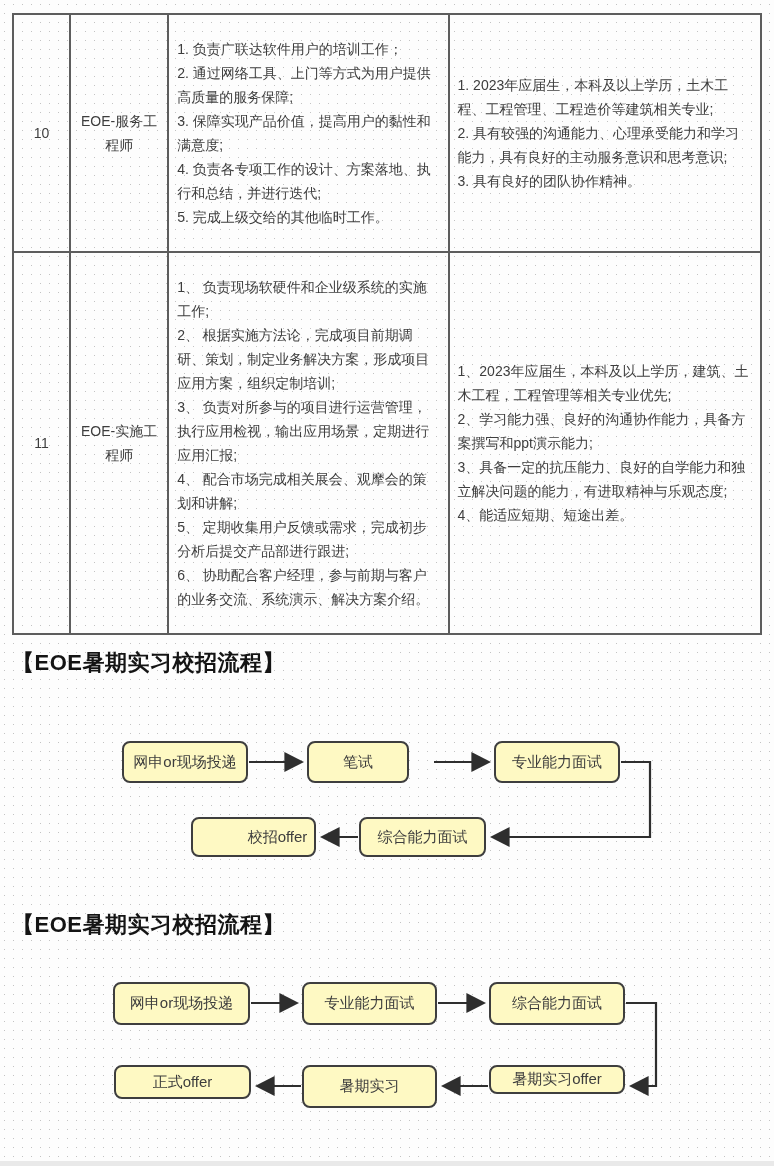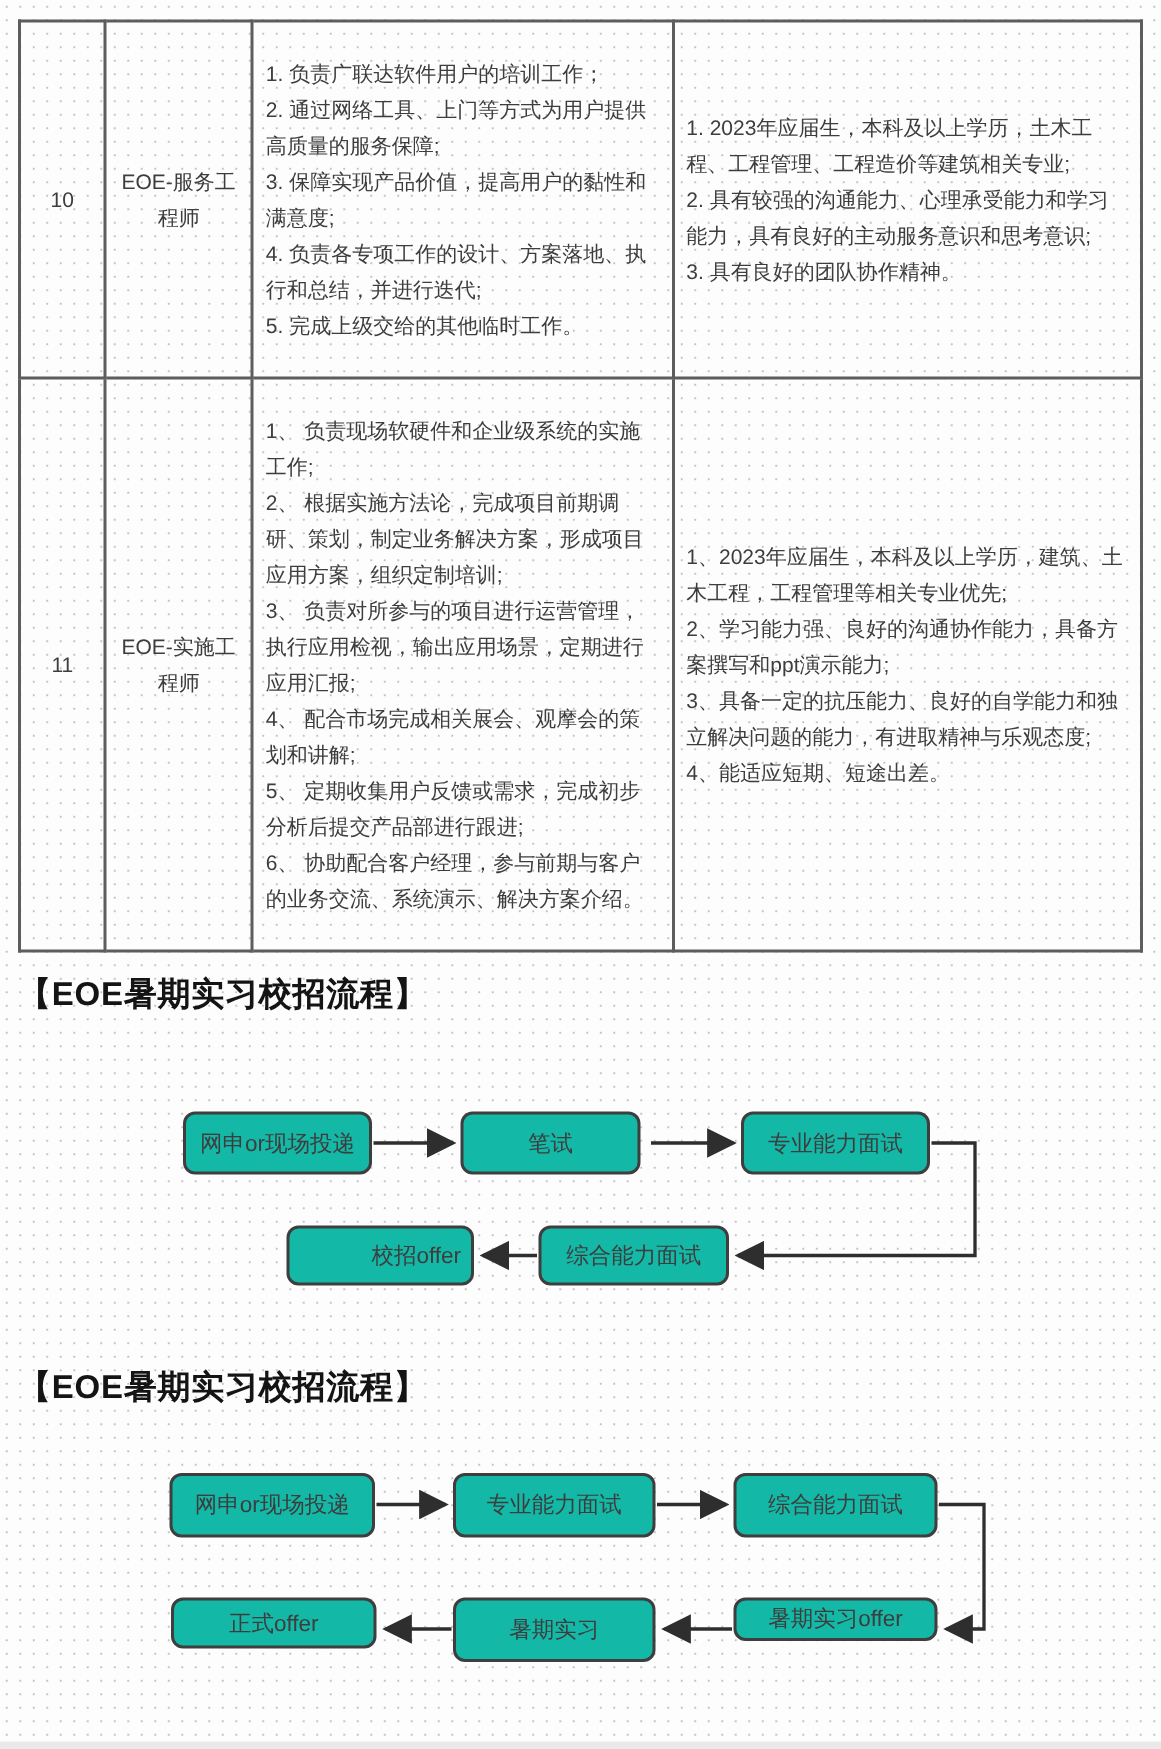--- a/index.html
+++ b/index.html
@@ -37,21 +37,21 @@
     position:absolute;left:12px;
     font-size:22px;font-weight:bold;color:#141414;
     letter-spacing:0.5px;white-space:nowrap;
   }
   #sec-title-1{top:648px;}
   #sec-title-2{top:888px;margin-top:22px;}
   
   .fbox{
     position:absolute;box-sizing:border-box;
     border:2.5px solid #3e3e3e;border-radius:8px;
-    background:#14b8a6;
+    background:#fef9c3;
     display:flex;align-items:center;justify-content:center;
     font-size:15px;color:#3d3d3d;white-space:nowrap;
   }
   .arrow-layer{position:absolute;left:0;pointer-events:none;}
   #flow1-arrows{top:720px;width:774px;height:160px;}
   #flow2-arrows{top:960px;width:774px;height:170px;}
   .bottom-strip{
     position:absolute;left:0;bottom:0;width:774px;height:5px;
     background:#e9e9e9;
   }
@@ -94,21 +94,21 @@
       <div>3、具备一定的抗压能力、良好的自学能力和独立解决问题的能力，有进取精神与乐观态度;</div>
       <div>4、能适应短期、短途出差。</div>
     </td>
   </tr>
 </tbody>
   </table>
 
 <div class="sec-title" id="sec-title-1">【EOE暑期实习校招流程】</div>
 
 <div class="fbox" style="left:122px;top:741px;width:126px;height:42px;">网申or现场投递</div>
-<div class="fbox" style="left:307px;top:741px;width:120px;height:42px;">笔试</div>
+<div class="fbox" style="left:307px;top:741px;width:102px;height:42px;">笔试</div>
 <div class="fbox" style="left:494px;top:741px;width:126px;height:42px;">专业能力面试</div>
 <div class="fbox" style="left:359px;top:817px;width:127px;height:40px;">综合能力面试</div>
 <div class="fbox" style="left:191px;top:817px;width:125px;height:40px;padding-left:48px;">校招offer</div>
 
 <svg class="arrow-layer" id="flow1-arrows" viewBox="0 0 774 160" xmlns="http://www.w3.org/2000/svg">
   <defs>
     <marker id="ah1" markerWidth="9" markerHeight="9" refX="8" refY="4.5" orient="auto">
       <path d="M0,0 L9,4.5 L0,9 z" fill="#2e2e2e"></path>
     </marker>
   </defs>

